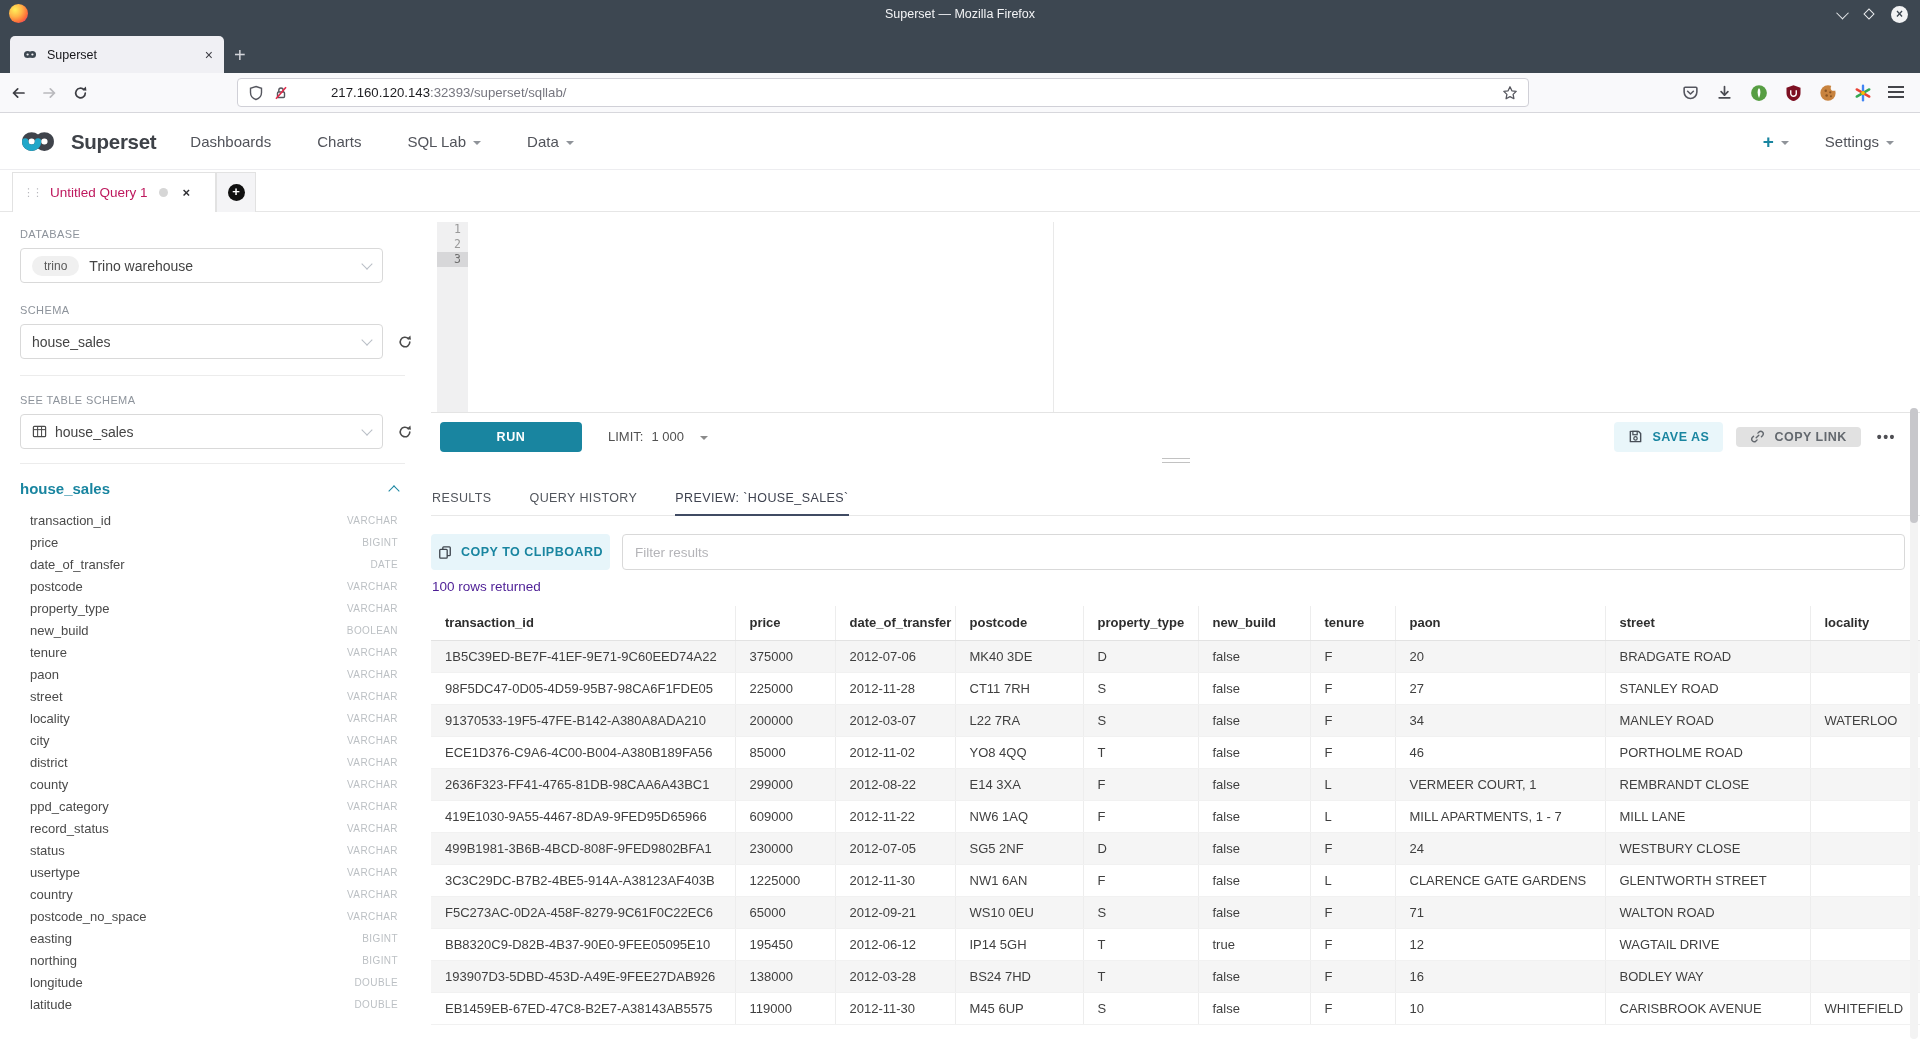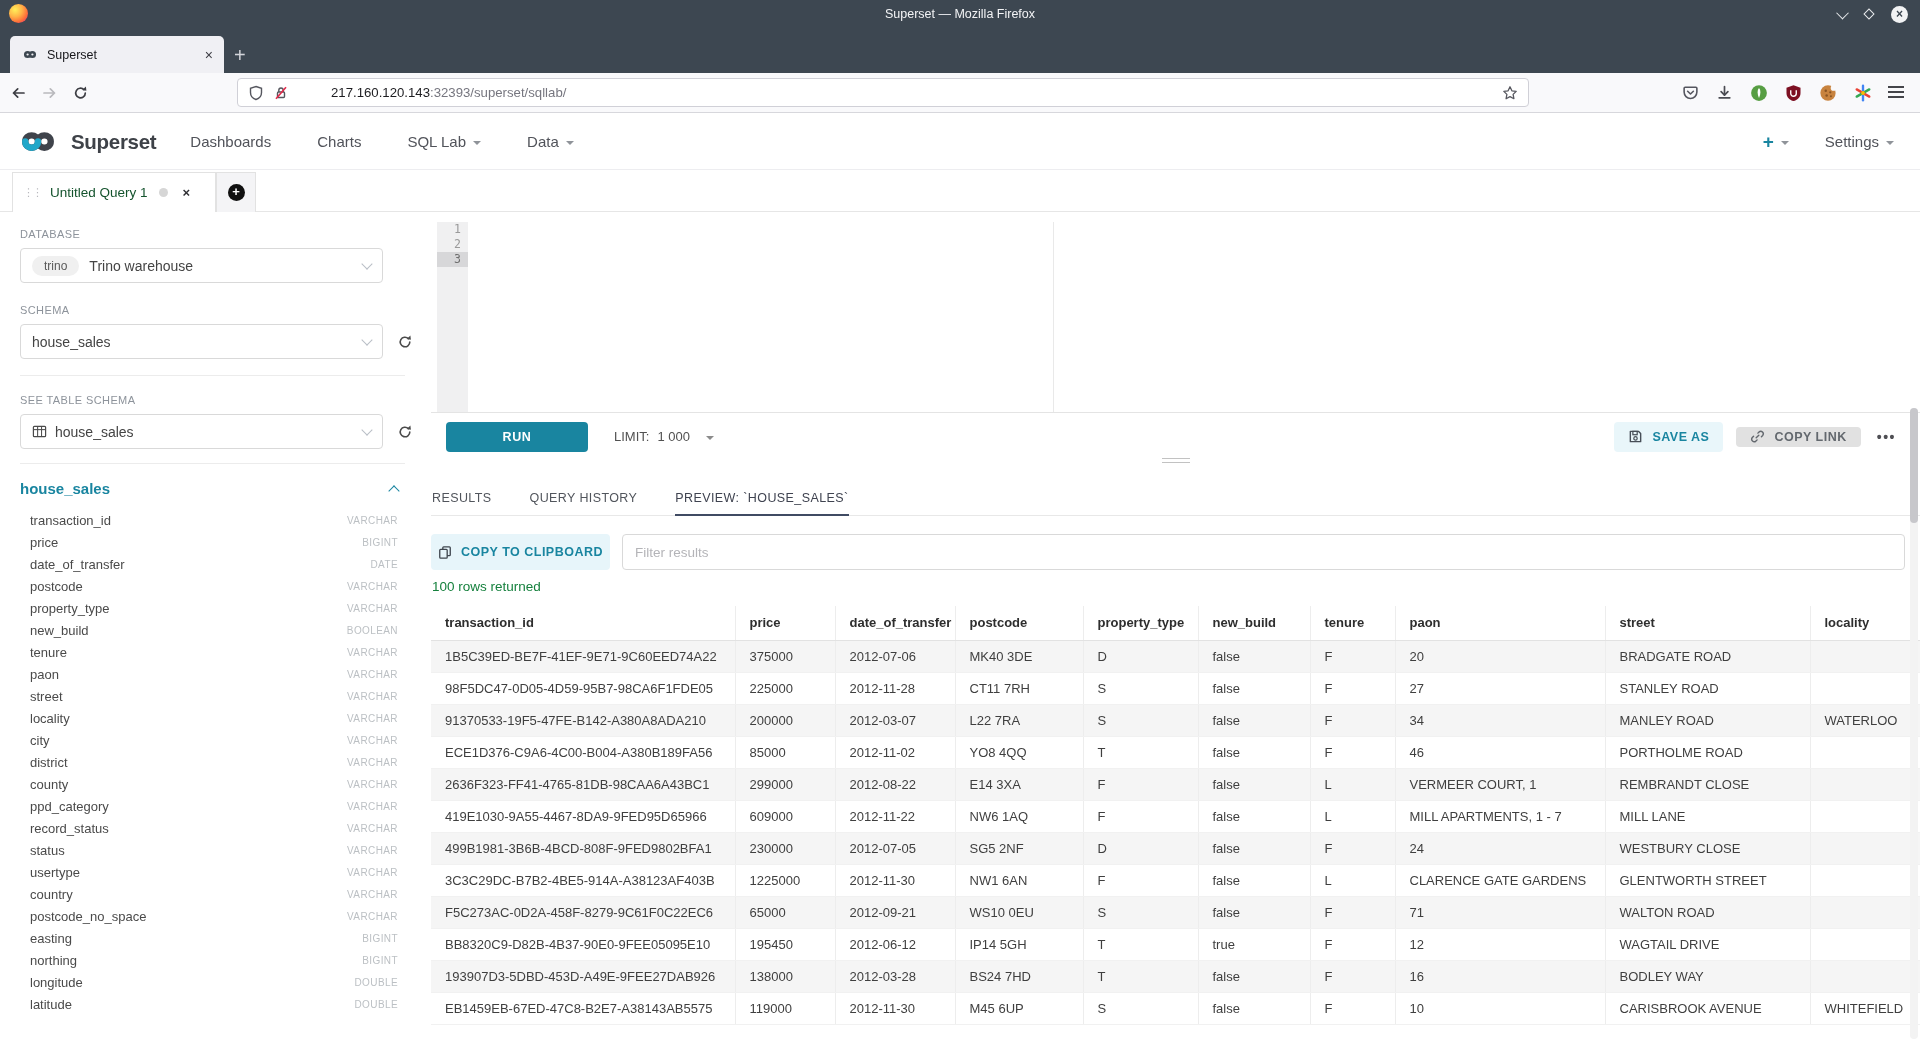--- a/index.html
+++ b/index.html
@@ -49,21 +49,21 @@
     border-top:4.5px solid #8f9399; margin-left:7px; margin-top:2px; }
   .nav-right { margin-left:auto; margin-right:26px; display:flex; align-items:center; gap:36px; }
   .plus-btn { color:#1985a0; font-weight:bold; font-size:19px; display:flex; align-items:center; line-height:1; }
   .settings-btn { font-size:15px; color:#51535a; display:flex; align-items:center; }
 
   
   .tabrow { position:absolute; top:170px; left:0; right:0; height:42px; background:#fff; border-bottom:1px solid #e6e6e6; }
   .qtab { position:absolute; left:12px; top:2px; width:204px; height:40px; background:#fff; border:1px solid #e2e2e2;
     border-bottom:none; display:flex; align-items:center; padding:0 10px; z-index:2; }
   .qtab-dots { color:#b8b8bd; font-size:11px; letter-spacing:-2px; }
-  .qtab-title { color:#14532d; font-size:13.5px; margin-left:9px; }
+  .qtab-title { color:#be185d; font-size:13.5px; margin-left:9px; }
   .qtab-dot { width:9px; height:9px; border-radius:50%; background:#d6d6d6; margin-left:11px; }
   .qtab-close { margin-left:15px; color:#2f2f33; font-weight:bold; font-size:13px; line-height:1; }
   .addtab { position:absolute; left:216px; top:2px; width:40px; height:40px; background:#f4f4f6; border:1px solid #e2e2e2;
     border-bottom:none; display:flex; align-items:center; justify-content:center; z-index:1; }
   .addtab-circle { width:17px; height:17px; border-radius:50%; background:#101010; color:#fff; font-size:13px;
     line-height:16px; text-align:center; font-weight:bold; }
 
   
   .sidebar { position:absolute; left:0; top:212px; width:430px; bottom:0; background:#fff; padding:16px 0 0 20px; }
   .side-label { font-size:11px; color:#8d939b; letter-spacing:0.4px; }
@@ -95,21 +95,21 @@
   .gutter-num.active { background:#d7d7d9; color:#6e6e6e; }
   .code { position:absolute; left:37px; top:0; right:0; bottom:0; }
   .code-line { height:15px; line-height:15px; font-family:"DejaVu Sans Mono", monospace; font-size:12.2px;
     color:#222; padding-left:12px; white-space:pre; }
   .code-line.active { background:#efefef; }
   .tok-comment { color:#98988f; font-style:italic; }
   .tok-kw { font-weight:bold; color:#1c1c1c; }
   .cursor { display:inline-block; width:1.5px; height:12px; background:#000; vertical-align:-2px; margin-left:1px; }
   .ruler { position:absolute; left:622px; top:0; bottom:0; width:1px; background:#e9e9e9; }
 
-  .sql-toolbar { position:absolute; left:6px; top:201px; right:0; height:47px; display:flex; align-items:center; }
+  .sql-toolbar { position:absolute; left:0; top:201px; right:0; height:47px; display:flex; align-items:center; }
   .run-btn { margin-left:9px; width:142px; height:30px; background:#1985a0; color:#fff; border-radius:4px;
     font-weight:bold; font-size:12.5px; letter-spacing:0.7px; display:flex; align-items:center; justify-content:center; }
   .limit { margin-left:26px; font-size:13px; color:#515151; display:flex; align-items:center; }
   .limit-value { margin-left:8px; }
   .limit-caret { width:0; height:0; border-left:4px solid transparent; border-right:4px solid transparent;
     border-top:4.5px solid #8b8b8b; margin-left:16px; margin-top:2px; }
   .right-btns { margin-left:auto; display:flex; align-items:center; margin-right:24px; gap:13px; }
   .saveas-btn { height:30px; background:#e9f6fa; border-radius:4px; display:flex; align-items:center; padding:0 14px; gap:9px; }
   .saveas-label { color:#1985a0; font-weight:bold; font-size:12.5px; letter-spacing:0.5px; }
   .copylink-btn { height:20px; background:#e1e1e1; border-radius:4px; display:flex; align-items:center; padding:0 14px; gap:9px; }
@@ -126,21 +126,21 @@
   .s-tab.active { color:#3f4350; border-bottom:2.5px solid #404b63; }
 
   .res-controls { position:absolute; left:0; top:322px; right:15px; height:36px; display:flex; }
   .copyclip-btn { width:179px; background:#e7f5fa; border-radius:4px; display:flex; align-items:center;
     justify-content:center; gap:9px; }
   .copyclip-label { color:#1985a0; font-weight:bold; font-size:12.5px; letter-spacing:0.5px; }
   .filter-input { flex:1; margin-left:12px; border:1px solid #d9d9d9; border-radius:4px; padding:0 12px;
     font-size:13.5px; color:#444; font-family:"Liberation Sans", sans-serif; outline:none; }
   .filter-input::placeholder { color:#b4b4b8; }
 
-  .rowcount { position:absolute; left:1px; top:367px; font-size:13.5px; color:#15803d; }
+  .rowcount { position:absolute; left:1px; top:367px; font-size:13.5px; color:#4c1d95; }
 
   .res-table-wrap { position:absolute; left:0; top:394px; right:0; bottom:0; overflow:hidden; }
   table.results { border-collapse:collapse; table-layout:fixed; width:1489px; }
   table.results th { height:34px; font-size:13px; font-weight:bold; color:#2e2e2e; text-align:left;
     padding:0 6px 0 14px; border-bottom:1px solid #e2e2e2; border-right:1px solid #ededed; background:#fff; white-space:nowrap; overflow:hidden; }
   table.results td { height:32px; font-size:13px; color:#3f3f3f; padding:0 6px 0 14px;
     border-right:1px solid #ededed; border-bottom:1px solid #f1f1f1; white-space:nowrap; overflow:hidden; }
   table.results tbody tr:nth-child(odd) td { background:#f5f5f5; }
 
   .vscroll { position:absolute; right:2px; top:196px; width:8px; bottom:3px; background:#f3f3f3; border-radius:4px; }

